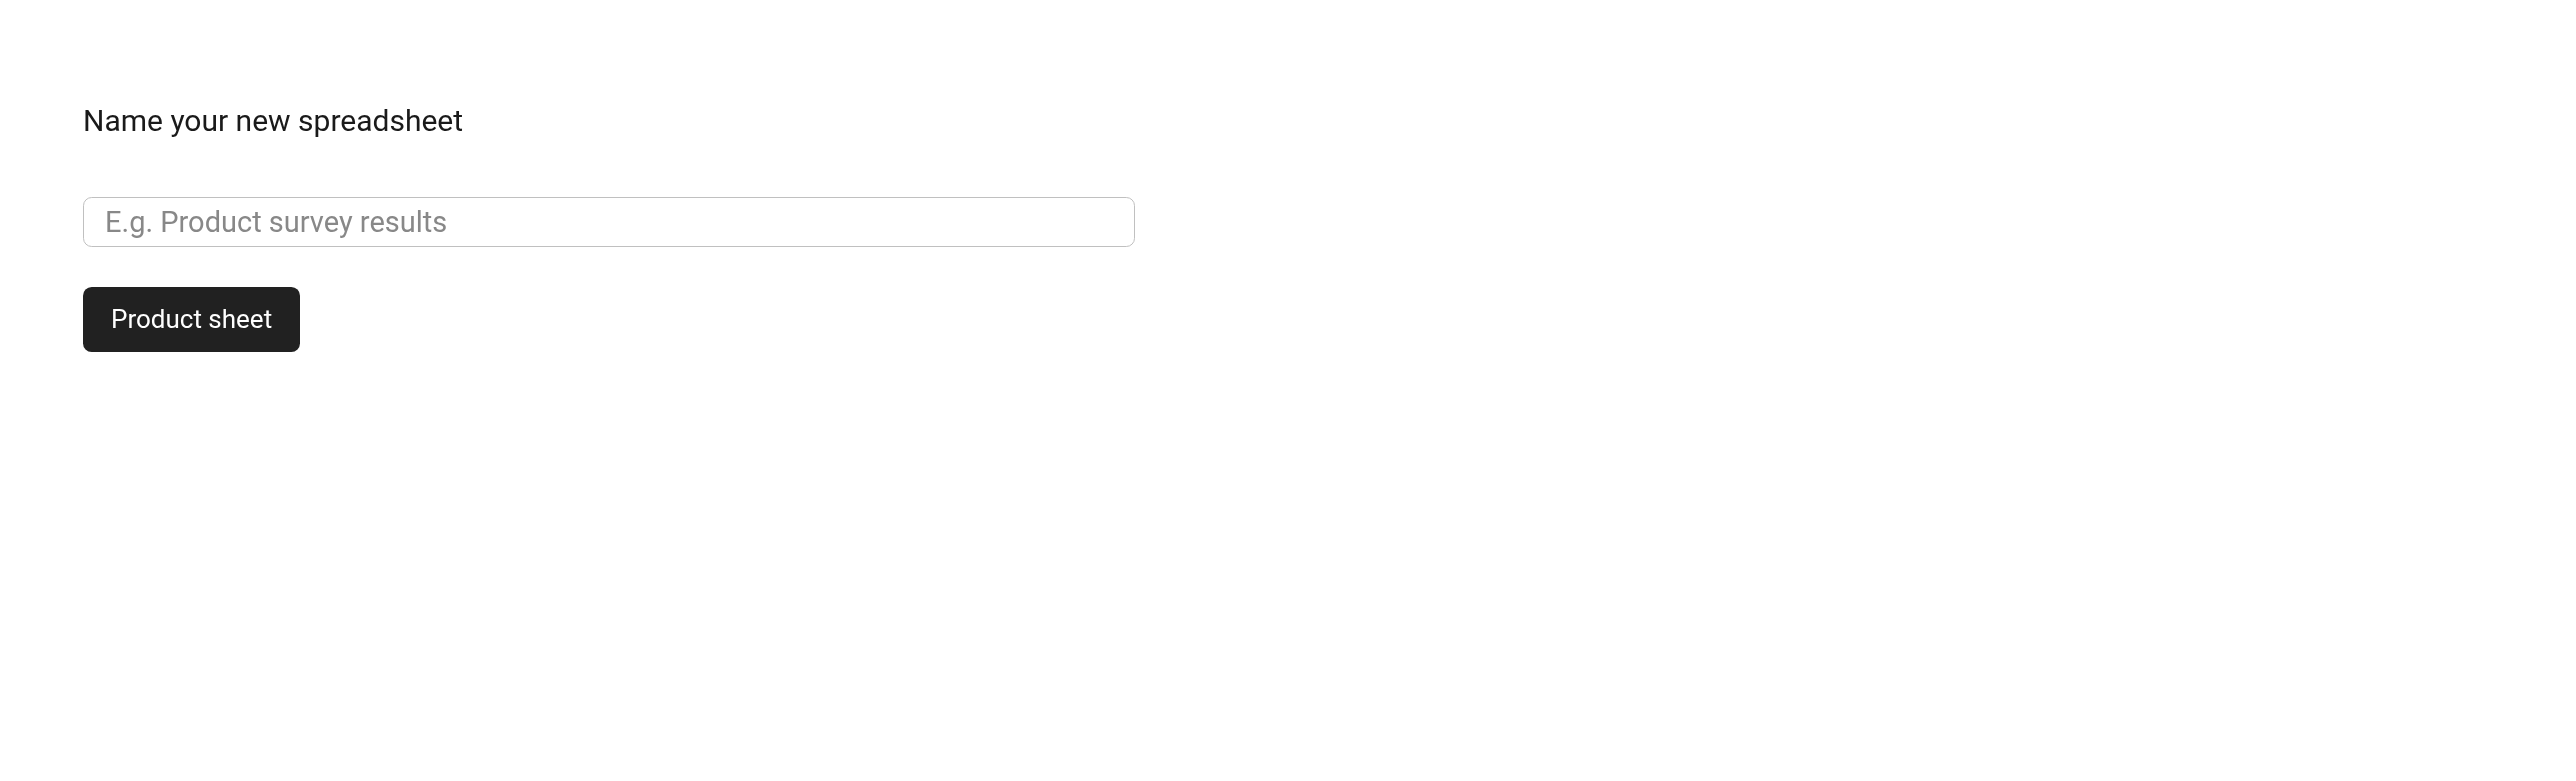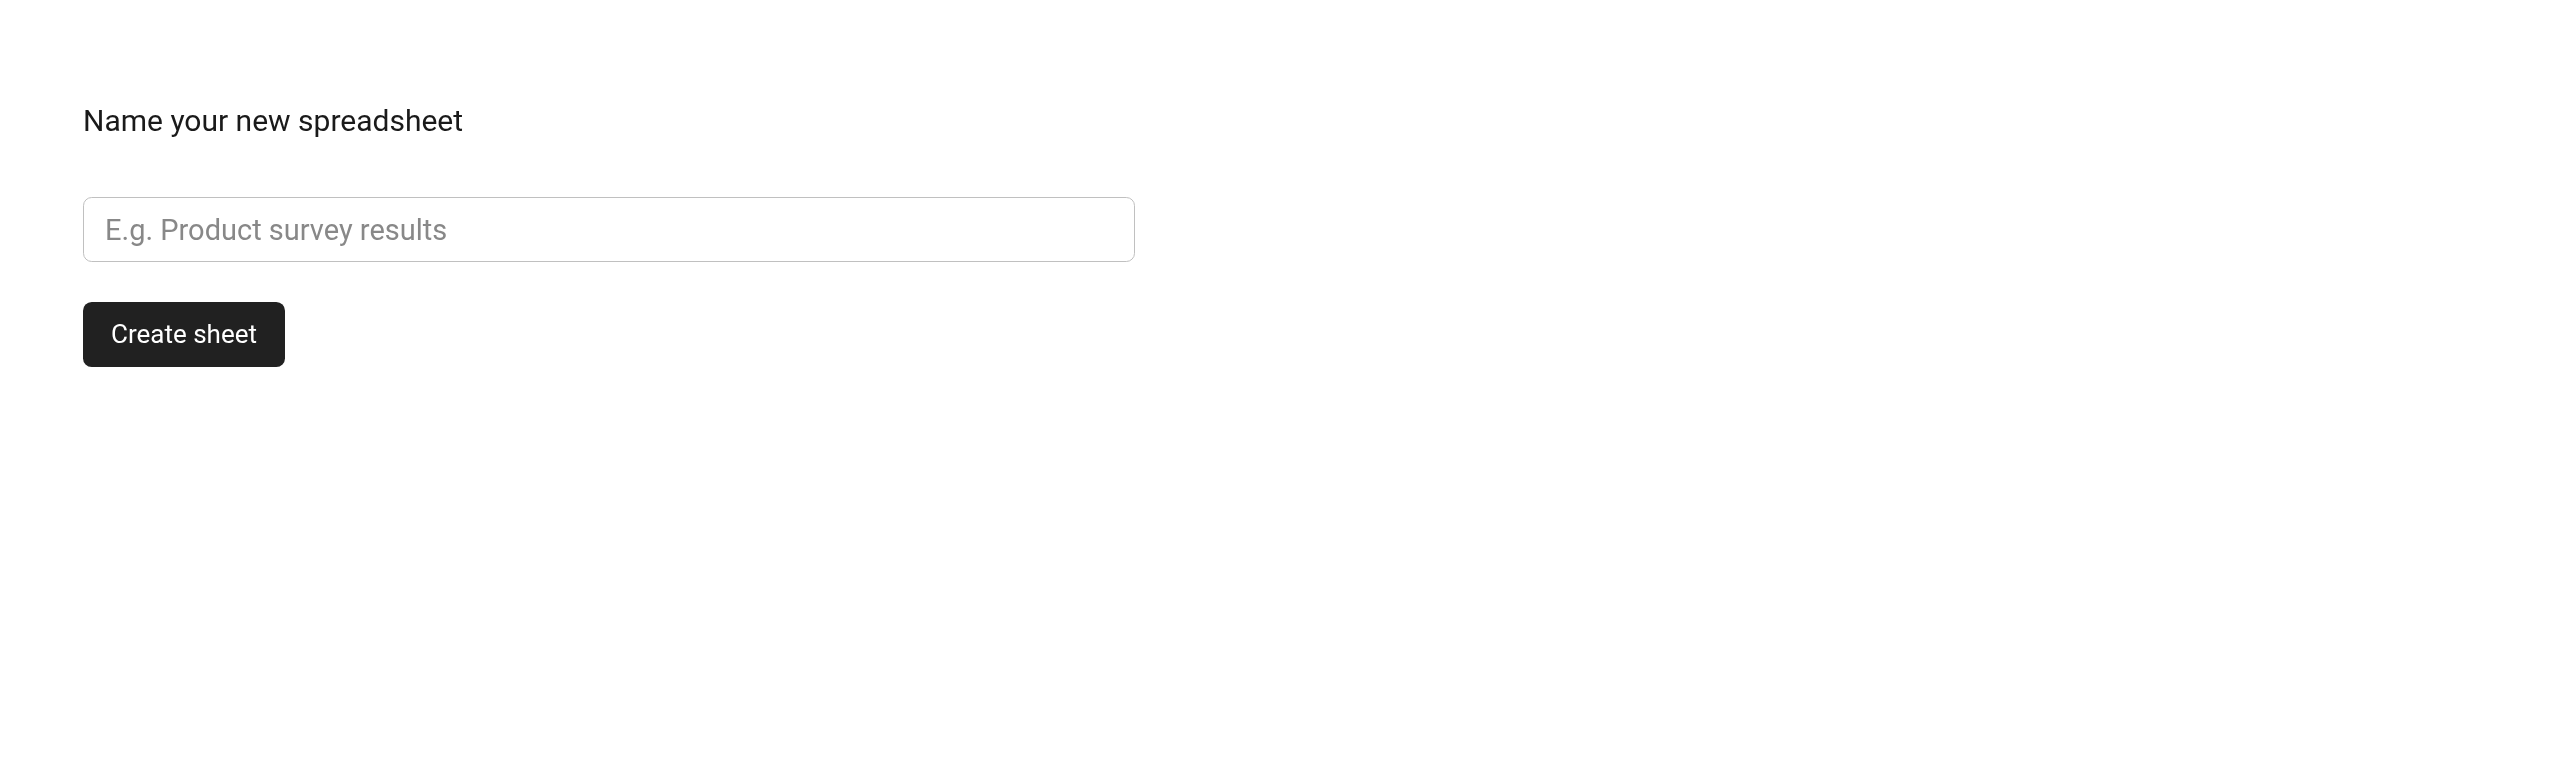--- a/index.html
+++ b/index.html
@@ -22,21 +22,21 @@
     }
     .form-label {
       font-size: 30px;
       color: #1a1a1a;
       font-weight: 400;
       margin-bottom: 59px;
       display: block;
     }
     .text-input {
       width: 1052px;
-      height: 65px;
+      height: 50px;
       border: 1.7px solid #c0c0c0;
       border-radius: 8.7px;
       padding: 0 21px;
       font-size: 29px;
       color: #1a1a1a;
       font-family: inherit;
       outline: none;
       background: #ffffff;
       display: block;
     }
@@ -57,15 +57,15 @@
     }
   </style>
 </head>
 <body>
 
 <div class="form-container">
   <label class="form-label">Name your new spreadsheet</label>
 
   <input type="text" class="text-input" placeholder="E.g. Product survey results" style="">
 
-  <button class="submit-button">Create sheet</button>
+  <button class="submit-button">Product sheet</button>
 </div>
 
 
 </body></html>

